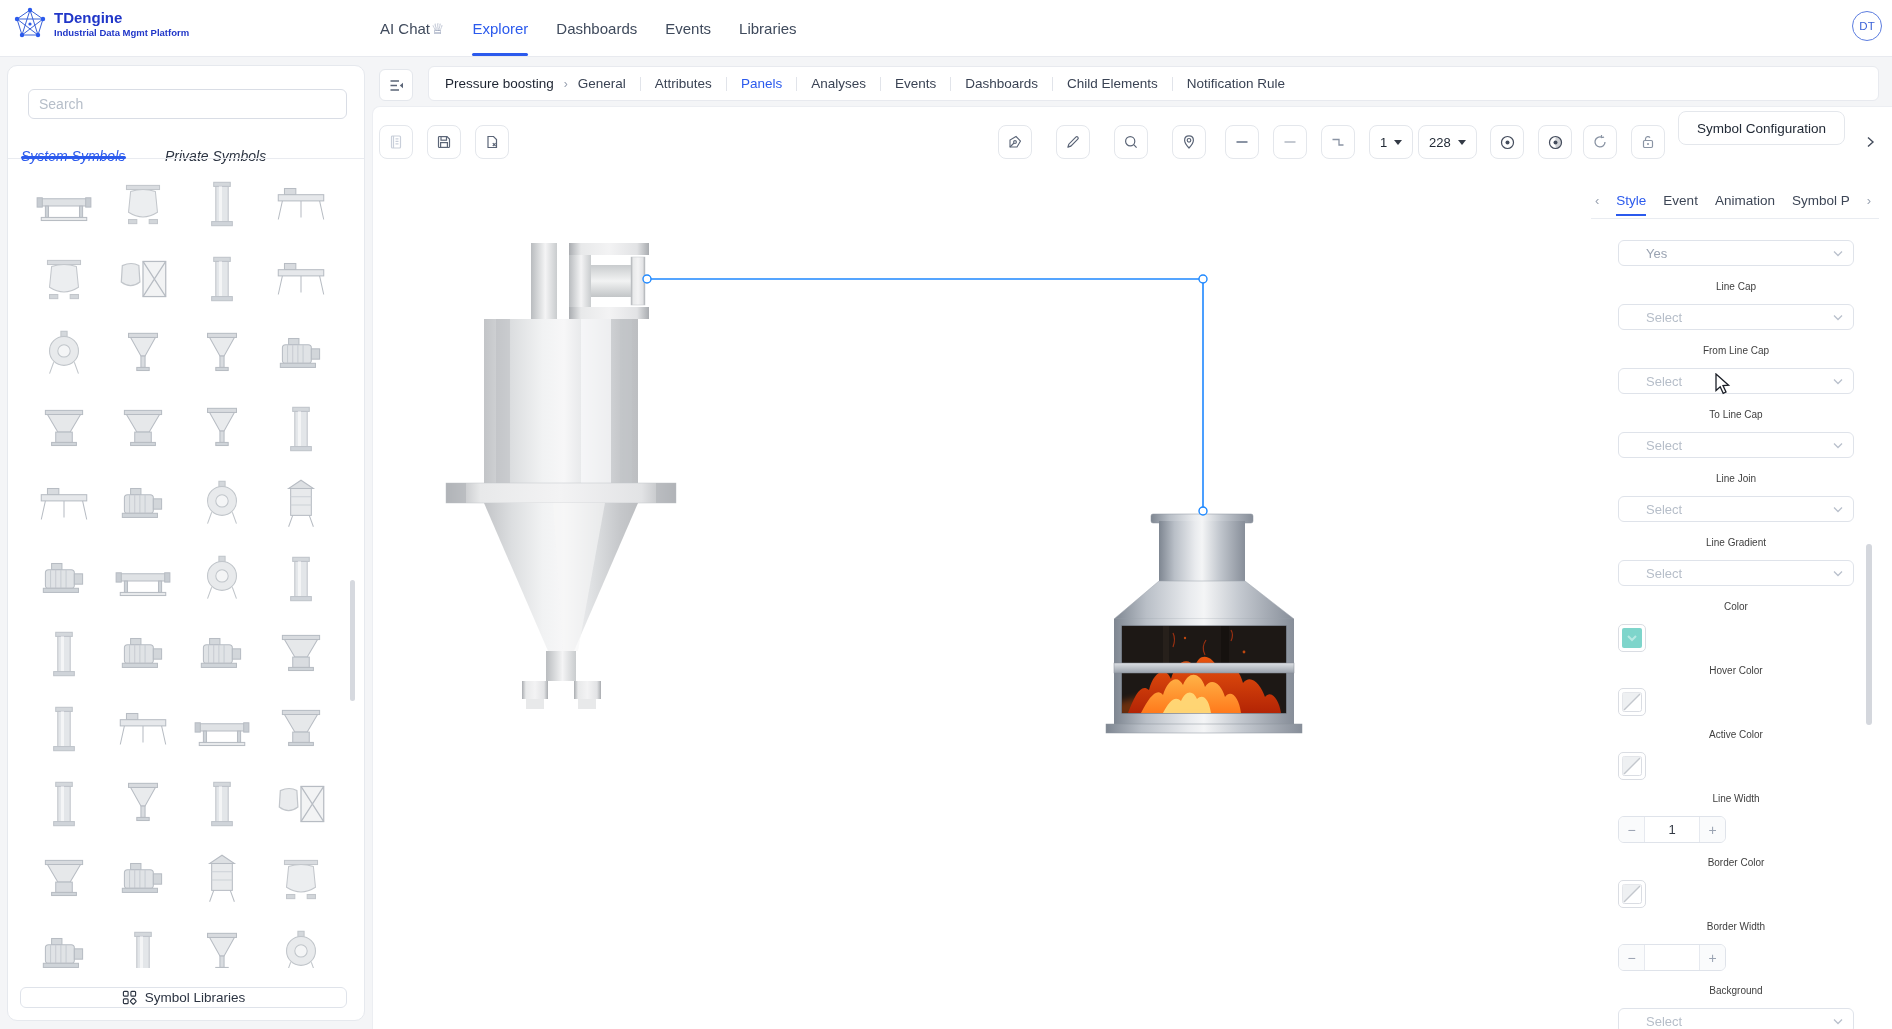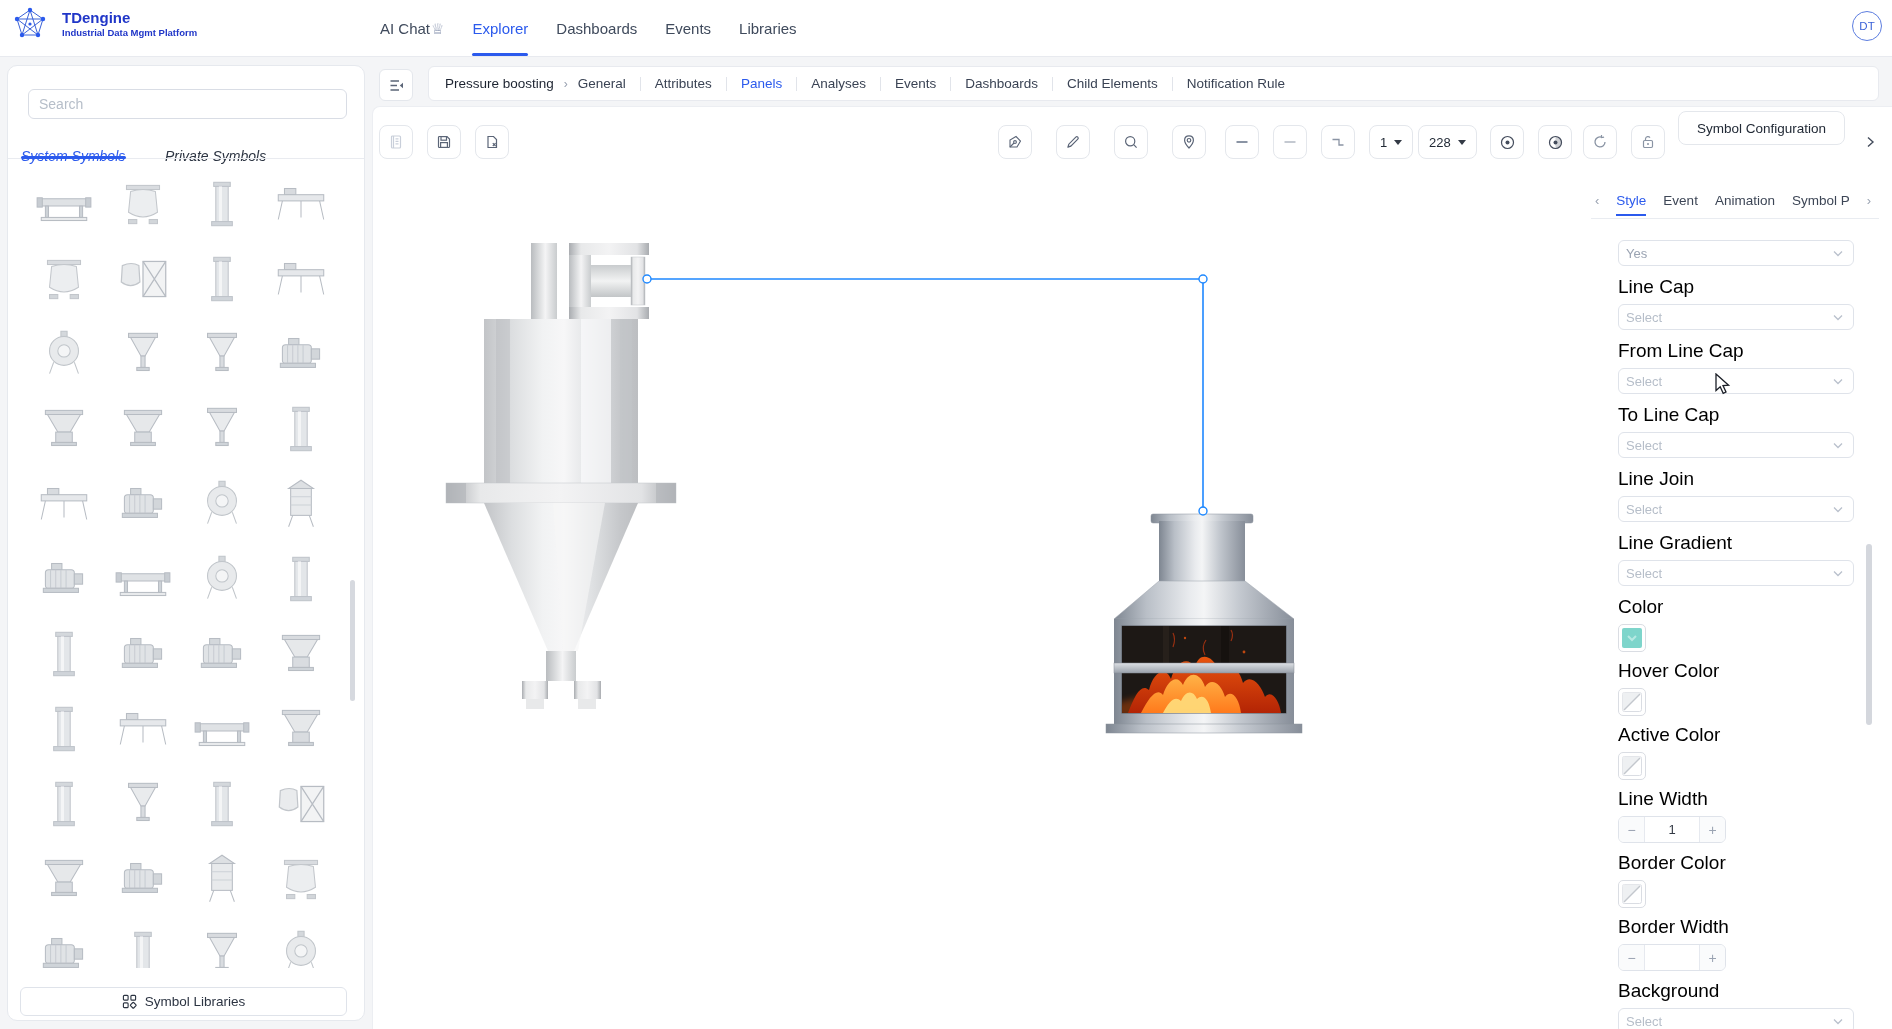--- a/index.html
+++ b/index.html
@@ -1,21 +1,21 @@
 <!DOCTYPE html>
 <html><head>
 <meta charset="utf-8">
 <style>
   html,body{margin:0;padding:0;background:#f4f5f7;font-family:"Liberation Sans","DejaVu Sans",sans-serif;}
   *{box-sizing:border-box;}
   .page{position:relative;width:1892px;height:1029px;overflow:hidden;background:#f4f5f7;}
 
   
   .hdr{position:absolute;left:0;top:0;width:1892px;height:57px;background:#fff;border-bottom:1px solid #e8eaef;}
-  .brand{position:absolute;left:14px;top:7px;display:flex;align-items:center;gap:16px;}
+  .brand{position:absolute;left:14px;top:7px;display:flex;align-items:center;gap:8px;}
   .brand-txt{display:flex;flex-direction:column;line-height:1.1;}
   .brand-name{font-size:15px;font-weight:bold;color:#2036c8;}
   .brand-tag{font-size:9.5px;font-weight:bold;color:#2036c8;margin-top:2px;}
   .nav{position:absolute;left:380px;top:0;height:56px;display:flex;gap:28px;}
   .nav-item{position:relative;height:56px;display:flex;align-items:center;gap:1px;font-size:15px;color:#3f4a5c;cursor:pointer;}
   .nav-item.active{color:#2b5aed;font-weight:500;}
   .nav-item.active::after{content:"";position:absolute;left:0;right:0;bottom:0;height:3px;background:#2b5aed;border-radius:2px;}
   .crown{font-size:15px;color:#8e99b3;line-height:1;}
   .avatar{position:absolute;right:10px;top:11px;width:30px;height:30px;border-radius:50%;border:1.5px solid #5d7ee0;color:#3b62d8;font-size:11.5px;display:flex;align-items:center;justify-content:center;background:#fff;cursor:pointer;}
 
@@ -26,21 +26,21 @@
   .side-tabs{position:absolute;left:0;top:82px;width:100%;height:28px;font-style:italic;}
   .side-tab{position:absolute;top:0;font-size:14px;color:#2c3442;cursor:pointer;}
   .side-tab.t1{left:13px;color:#2b5aed;}
   .side-tab.t2{left:157px;}
   .tabs-line{position:absolute;left:0;top:92px;width:100%;height:1px;background:#e9ebf0;}
   .tab1-underline{position:absolute;left:13px;top:90px;width:105px;height:3px;background:#2b5aed;border-radius:2px;}
   .symgrid{position:absolute;left:18px;top:100px;width:316px;height:802px;overflow:hidden;display:grid;grid-template-columns:repeat(4,76px);grid-auto-rows:75px;column-gap:3px;}
   .symcell{display:flex;align-items:center;justify-content:center;cursor:pointer;border-radius:6px;}
   .symsvg{width:62px;height:52px;}
   .side-scroll{position:absolute;left:342px;top:514px;width:5px;height:121px;border-radius:3px;background:#d6d9df;cursor:pointer;}
-  .lib-btn{position:absolute;left:12px;top:921px;width:327px;height:29px;border:1px solid #dfe3ea;border-radius:6px;background:#fff;display:flex;align-items:center;justify-content:center;gap:8px;font-size:13.5px;color:#2c3442;cursor:pointer;}
+  .lib-btn{position:absolute;left:12px;top:921px;width:327px;height:21px;border:1px solid #dfe3ea;border-radius:6px;background:#fff;display:flex;align-items:center;justify-content:center;gap:8px;font-size:13.5px;color:#2c3442;cursor:pointer;}
 
   
   .collapse-btn{position:absolute;left:379px;top:69px;width:34px;height:32px;background:#fff;border:1px solid #e4e7ec;border-radius:6px;display:flex;align-items:center;justify-content:center;cursor:pointer;}
   .crumb-card{position:absolute;left:428px;top:66px;width:1451px;height:35px;background:#fff;border:1px solid #e8eaef;border-radius:6px;display:flex;align-items:center;padding-left:16px;font-size:13.5px;}
   .crumb-root{color:#1c2330;font-weight:500;cursor:pointer;}
   .crumb-gt{color:#98a1b0;margin:0 10px;font-size:12px;}
   .crumb-item{color:#3a4354;cursor:pointer;white-space:nowrap;}
   .crumb-item.active{color:#2b5aed;}
   .crumb-div{width:1px;height:14px;background:#e1e4ea;margin:0 14px;}
 
@@ -57,22 +57,22 @@
 
   
   .ptabs{position:absolute;left:1222px;top:82px;width:288px;height:30px;display:flex;align-items:center;gap:17px;font-size:13.5px;color:#3d4656;white-space:nowrap;overflow:hidden;}
   .ptab{cursor:pointer;position:relative;padding-bottom:8px;}
   .ptab.active{color:#2b5aed;}
   .ptab.active::after{content:"";position:absolute;left:0;right:0;bottom:0;height:2px;background:#2b5aed;}
   .pchev{color:#9aa3b2;font-size:13px;cursor:pointer;padding-bottom:8px;}
   .ptabs-line{position:absolute;left:1218px;top:111px;width:288px;height:1px;background:#e9ecf1;}
   .pbody{position:absolute;left:1245px;top:112px;width:236px;height:811px;overflow:hidden;padding-top:21px;}
   .grp{margin-bottom:13px;}
-  .grp .flabel{font-size:19px;color:#000000;height:16px;line-height:16px;margin-bottom:9px;}
-  .fselect{position:relative;width:236px;height:26px;border:1px solid #dfe3ea;border-radius:6px;background:#fff;display:flex;align-items:center;padding:0 7px;font-size:13px;color:#b6bec9;cursor:pointer;}
+  .grp .flabel{font-size:10px;color:#404040;height:16px;line-height:16px;margin-bottom:9px;text-align:center;}
+  .fselect{position:relative;width:236px;height:26px;border:1px solid #dfe3ea;border-radius:6px;background:#fff;display:flex;align-items:center;padding:0 27px;font-size:13px;color:#b6bec9;cursor:pointer;}
   .fselect.valued{color:#9aa3b2;}
   .fselect .dd{position:absolute;right:10px;top:9px;}
   .swatch{width:28px;height:28px;border:1px solid #dadde3;border-radius:5px;background:#fff;display:flex;align-items:center;justify-content:center;cursor:pointer;padding:0;}
   .grp.colorgrp{margin-bottom:11px;}
   .stepper{display:flex;width:108px;height:27px;border:1px solid #dfe3ea;border-radius:6px;overflow:hidden;background:#fff;}
   .grp.stepgrp{margin-bottom:12px;}
   .step-btn{width:26px;display:flex;align-items:center;justify-content:center;color:#9aa3b2;font-size:14px;background:#fafbfc;cursor:pointer;user-select:none;}
   .step-btn.minus{border-right:1px solid #e6e9ef;}
   .step-btn.plus{border-left:1px solid #e6e9ef;}
   .step-val{flex:1;text-align:center;font-size:13px;color:#333a45;line-height:25px;}

